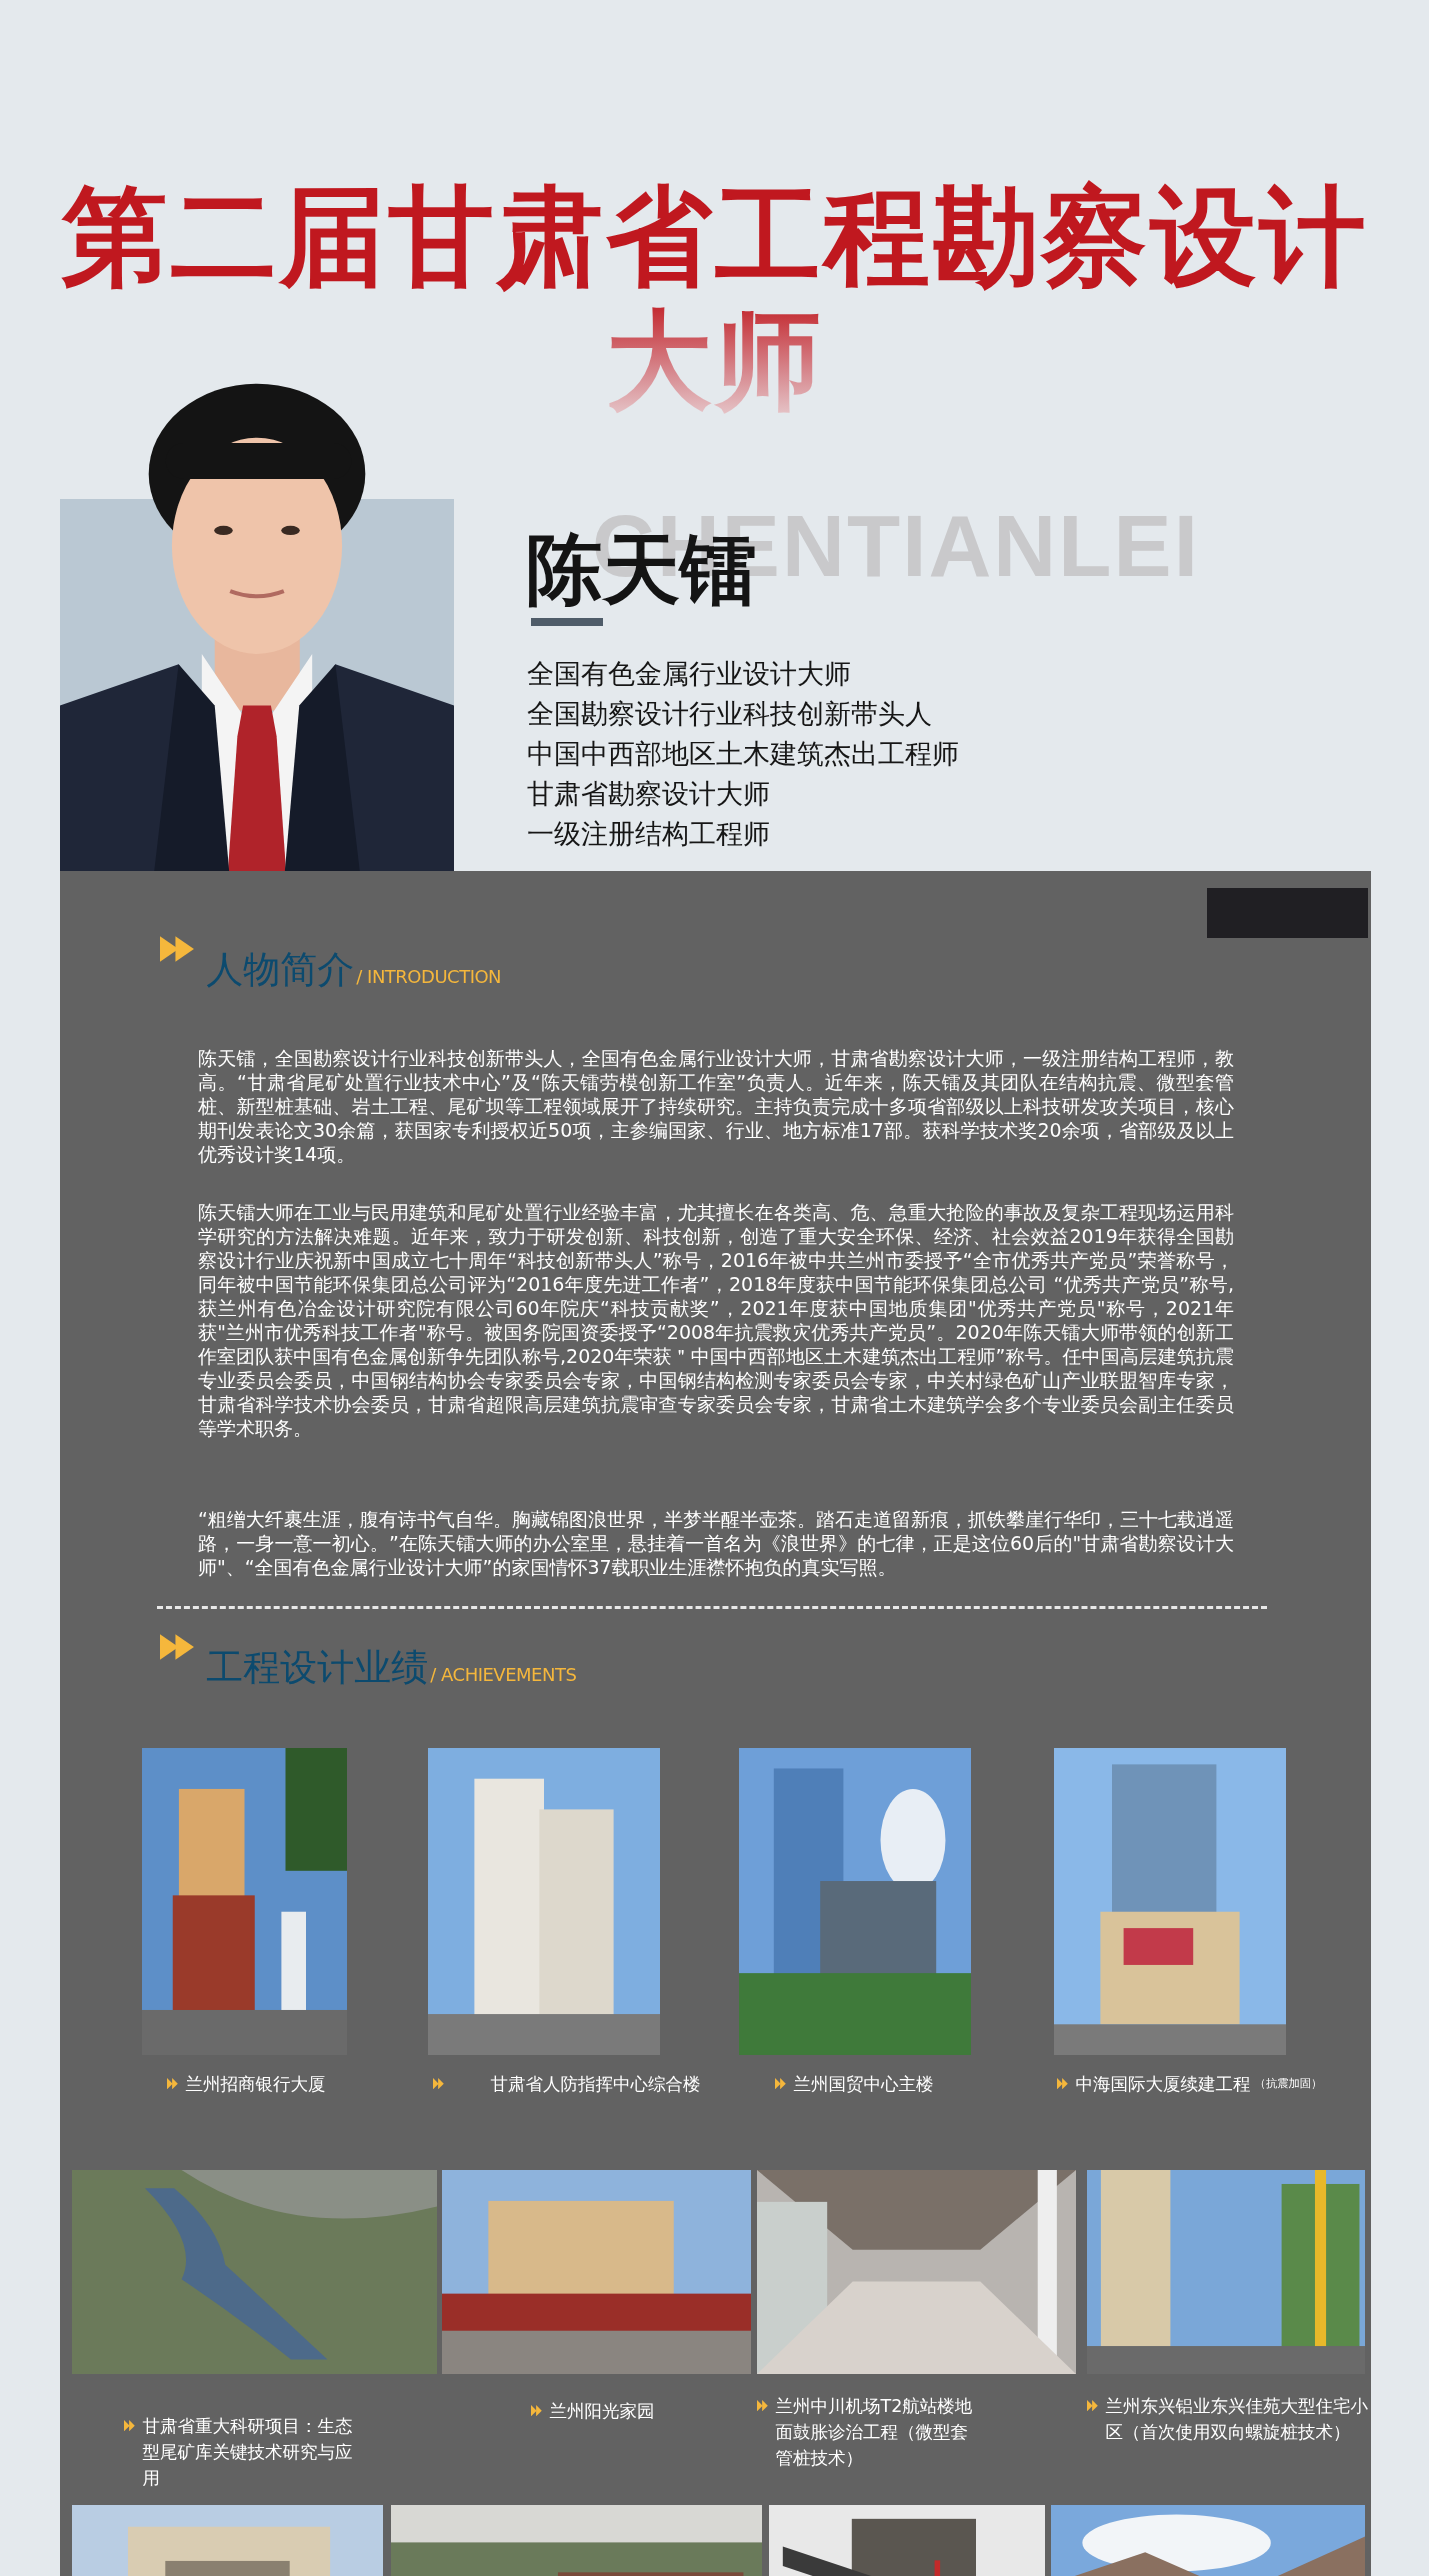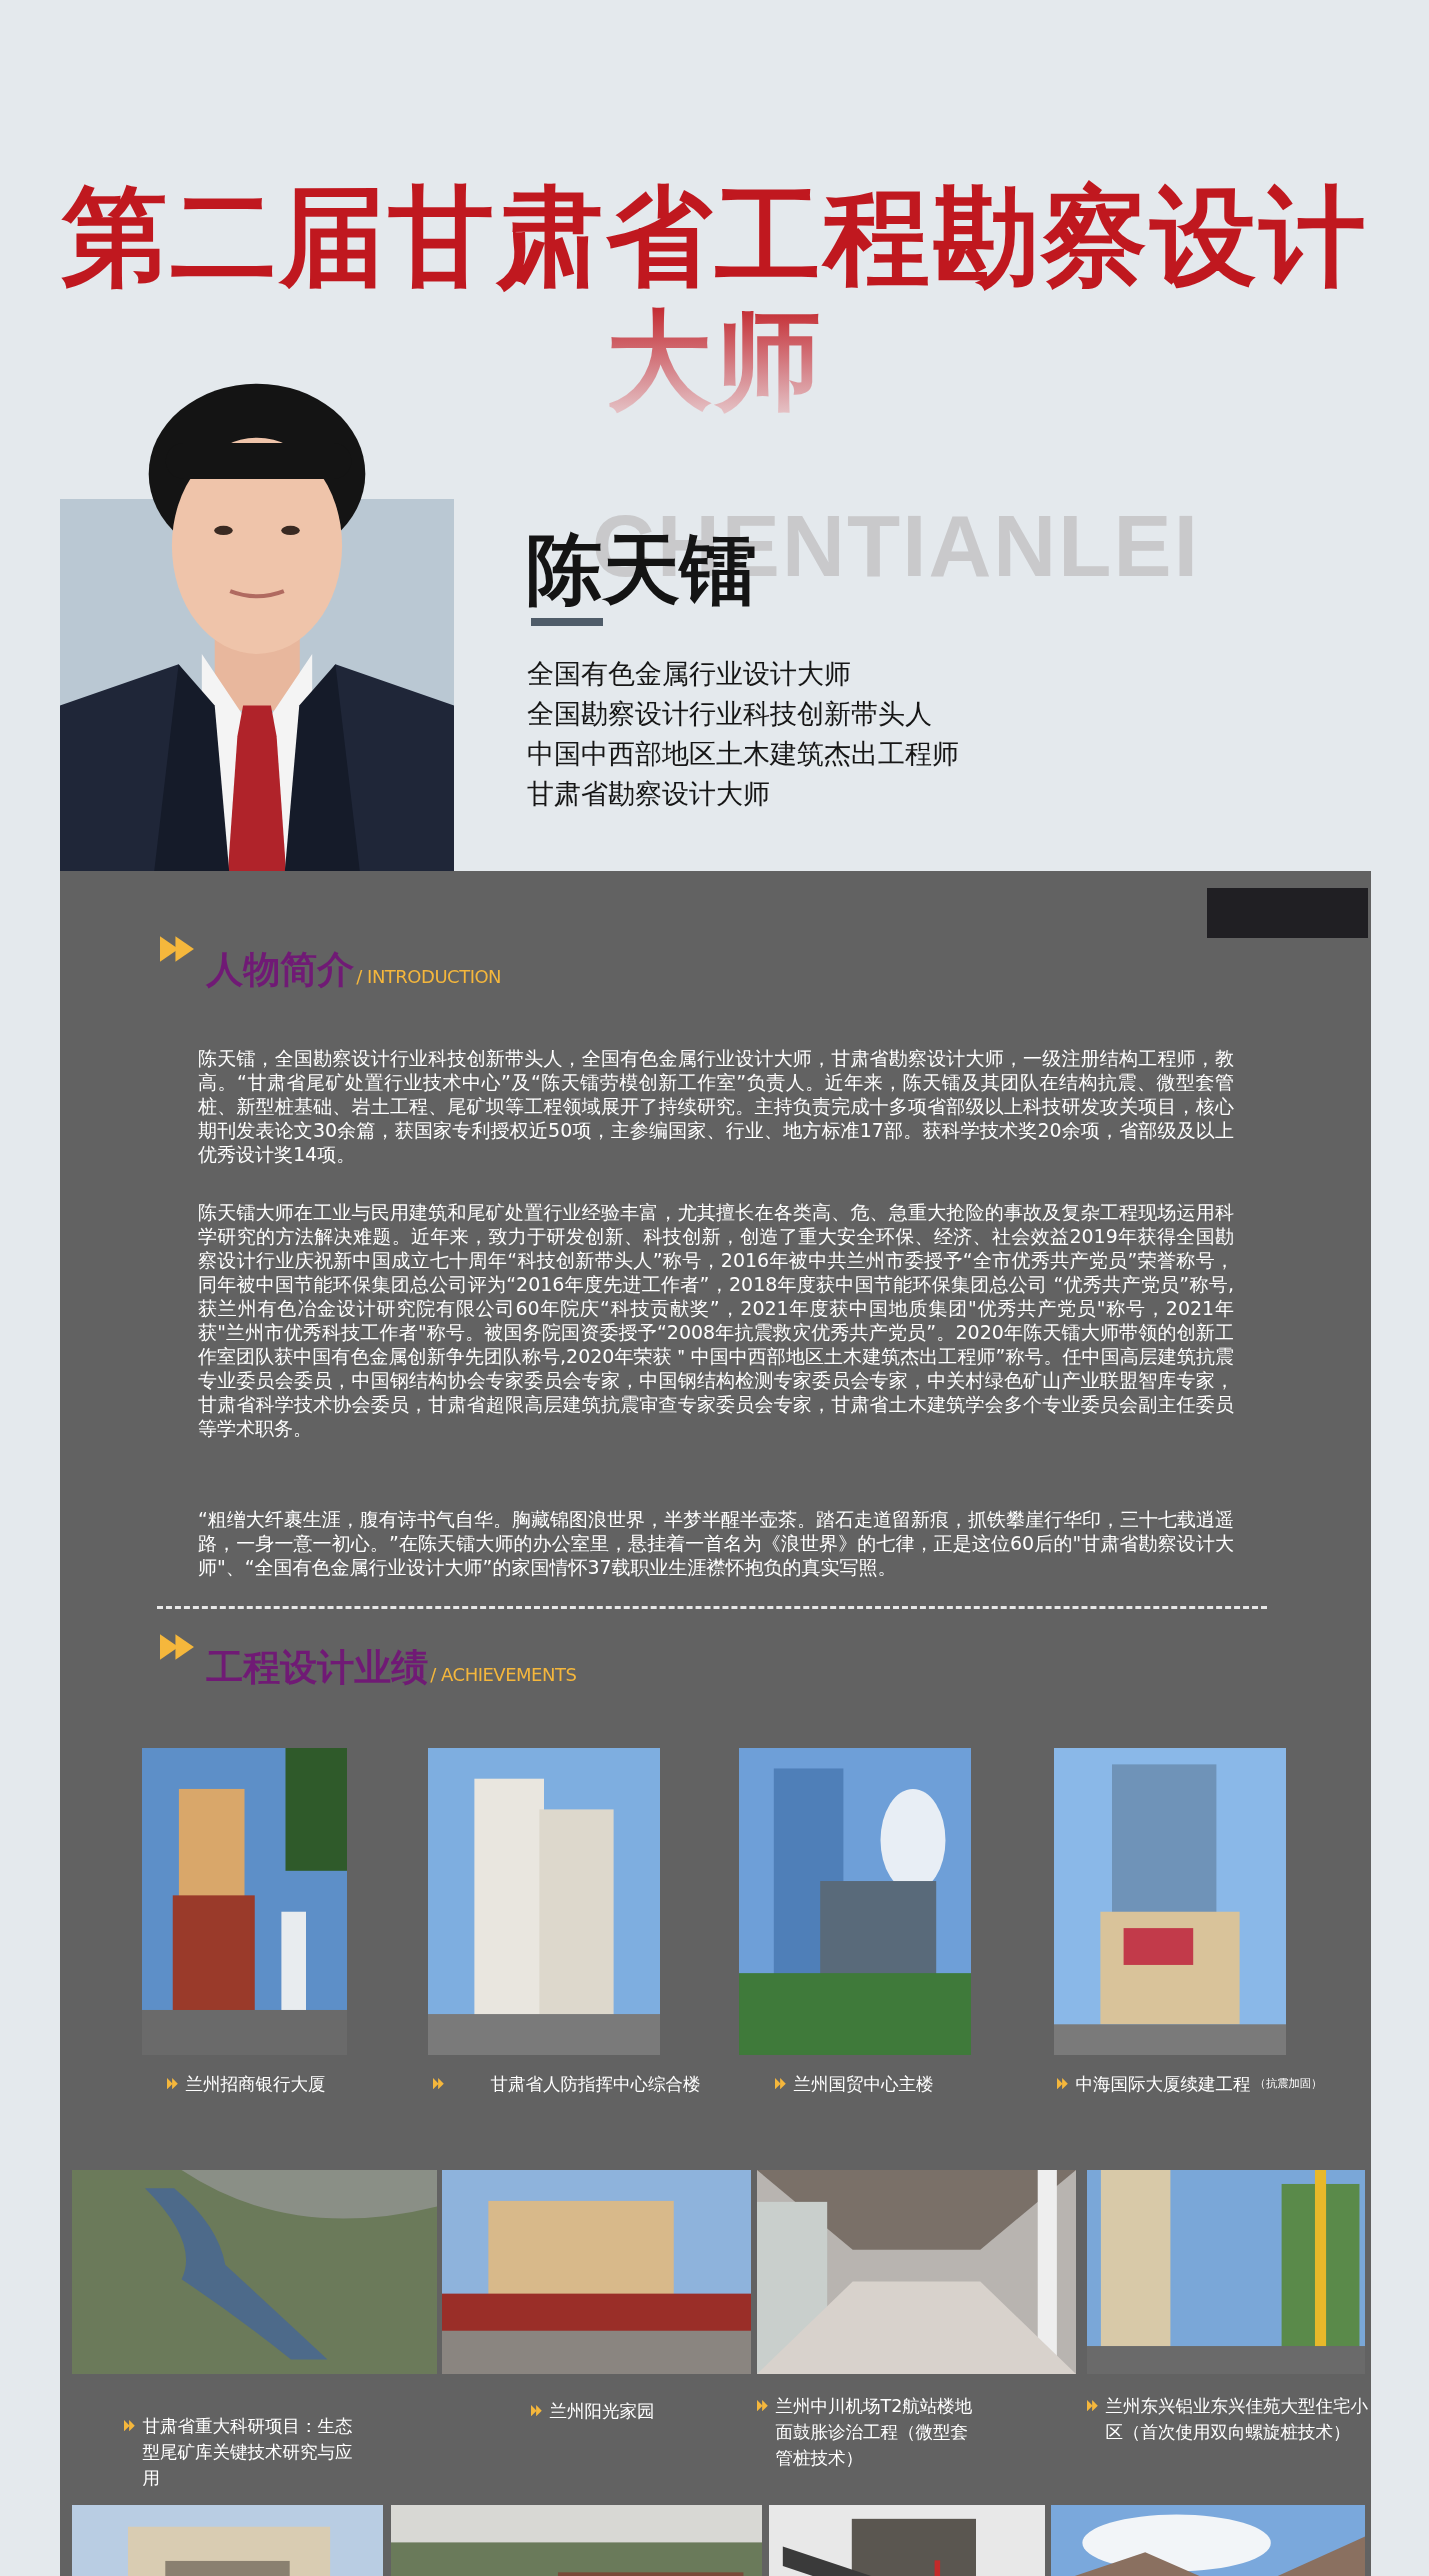--- a/index.html
+++ b/index.html
@@ -30,21 +30,21 @@
   }
   .name-rule { position: absolute; left: 531px; top: 618px; width: 72px; height: 8.2px; background: #4f5c69; }
   .titles-list { position: absolute; left: 527px; top: 654px; }
   .titles-list div { font-size: 27px; color: #161616; line-height: 40px; height: 40px; white-space: nowrap; }
 
   .panel { position: absolute; left: 60px; top: 871px; width: 1311px; height: 2415px; background: #626262; }
   .corner-block { position: absolute; left: 1207px; top: 888px; width: 161px; height: 50px; background: #201f23; }
 
   .sec-head { position: absolute; display: flex; align-items: flex-end; }
   .sec-head .arrow { width: 36px; height: 26px; margin-right: 10.3px; align-self: flex-start; margin-top: -15.5px; }
-  .sec-head .zh { font-size: 37px; font-weight: bold; color: #701a75; line-height: 1; }
+  .sec-head .zh { font-size: 37px; font-weight: normal; color: #0c4a6e; line-height: 1; }
   .sec-head .en { font-size: 18px; color: #f5b73c; margin-left: 2px; line-height: 1; padding-bottom: 2.1px; letter-spacing: -0.5px; }
 
   .para { position: absolute; left: 198px; width: 1036px; color: #ffffff; font-size: 19px; line-height: 24px; text-align: justify; word-break: break-all; }
 
   .dash-rule { position: absolute; left: 157px; top: 1606px; width: 1110px; border-top: 3.1px dashed #e8e8e8; }
 
   .photo { position: absolute; overflow: hidden; }
   .photo svg { width: 100%; height: 100%; display: block; }
 
   .cap { position: absolute; color: #ffffff; font-size: 17.5px; line-height: 26px; display: flex; align-items: flex-start; white-space: nowrap; }
@@ -84,20 +84,21 @@
 </div>
 
 <div class="watermark">CHENTIANLEI</div>
 <div class="name">陈天镭</div>
 <div class="name-rule"></div>
 <div class="titles-list">
   <div>全国有色金属行业设计大师</div>
   <div>全国勘察设计行业科技创新带头人</div>
   <div>中国中西部地区土木建筑杰出工程师</div>
   <div>甘肃省勘察设计大师</div>
+  <div>一级注册结构工程师</div>
 </div>
 
 <div class="panel"></div>
 <div class="corner-block"></div>
 
 <div class="sec-head" style="left:160px; top:951px;">
   <svg class="arrow" viewBox="0 0 70 50">
     <polygon points="0,0 36,25 0,50" fill="#f5b73c"></polygon>
     <polygon points="30,0 66,25 30,50" fill="#f5b73c"></polygon>
   </svg>

